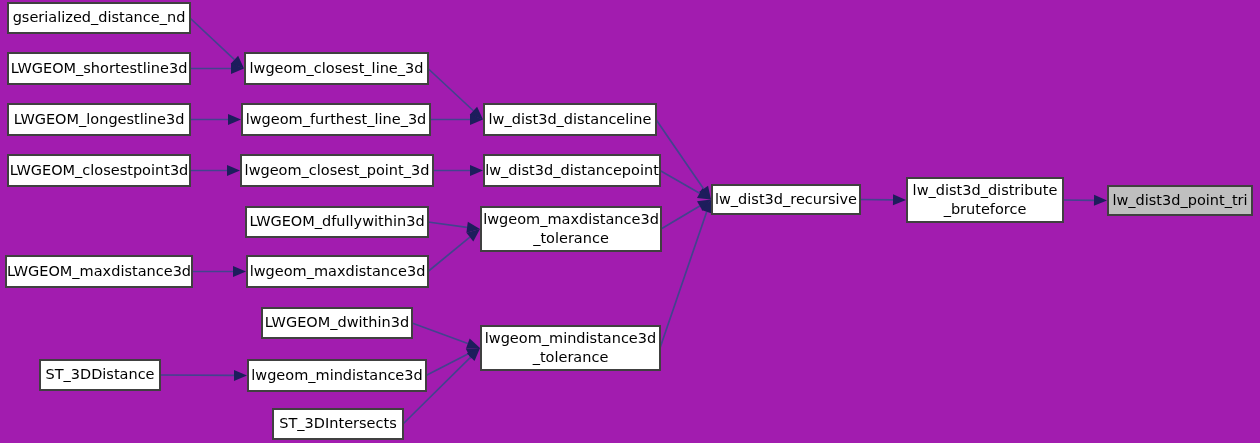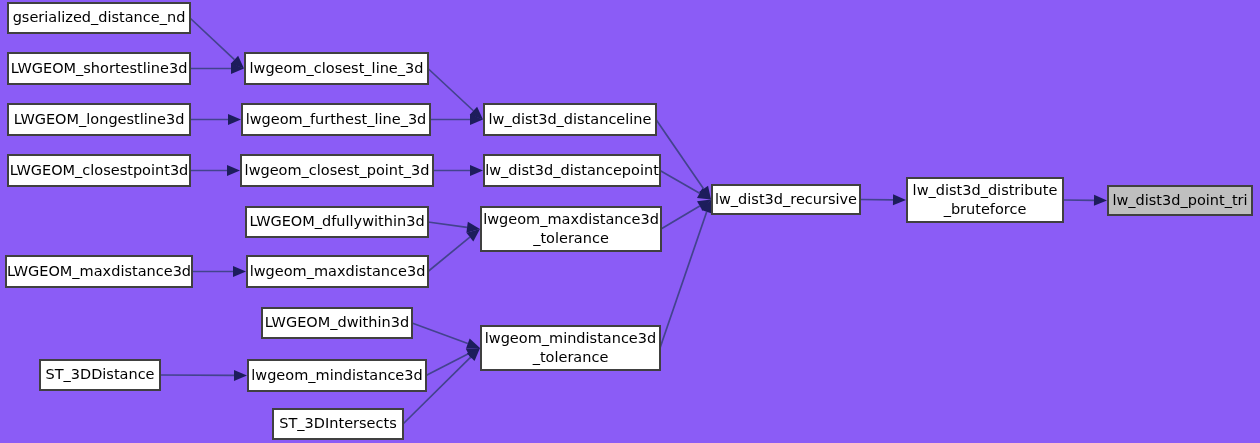--- a/index.html
+++ b/index.html
@@ -4,21 +4,21 @@
 <style>
   html, body {
     margin: 0;
     padding: 0;
     background: #ffffff;
   }
   #canvas-wrap {
     position: relative;
     width: 1260px;
     height: 443px;
-    background: #8b5cf6;
+    background: #a21caf;
     overflow: hidden;
     font-family: "DejaVu Sans", "Liberation Sans", sans-serif;
   }
   svg#graph {
     display: block;
     width: 1260px;
     height: 443px;
   }
   .node-box {
     fill: #ffffff;

